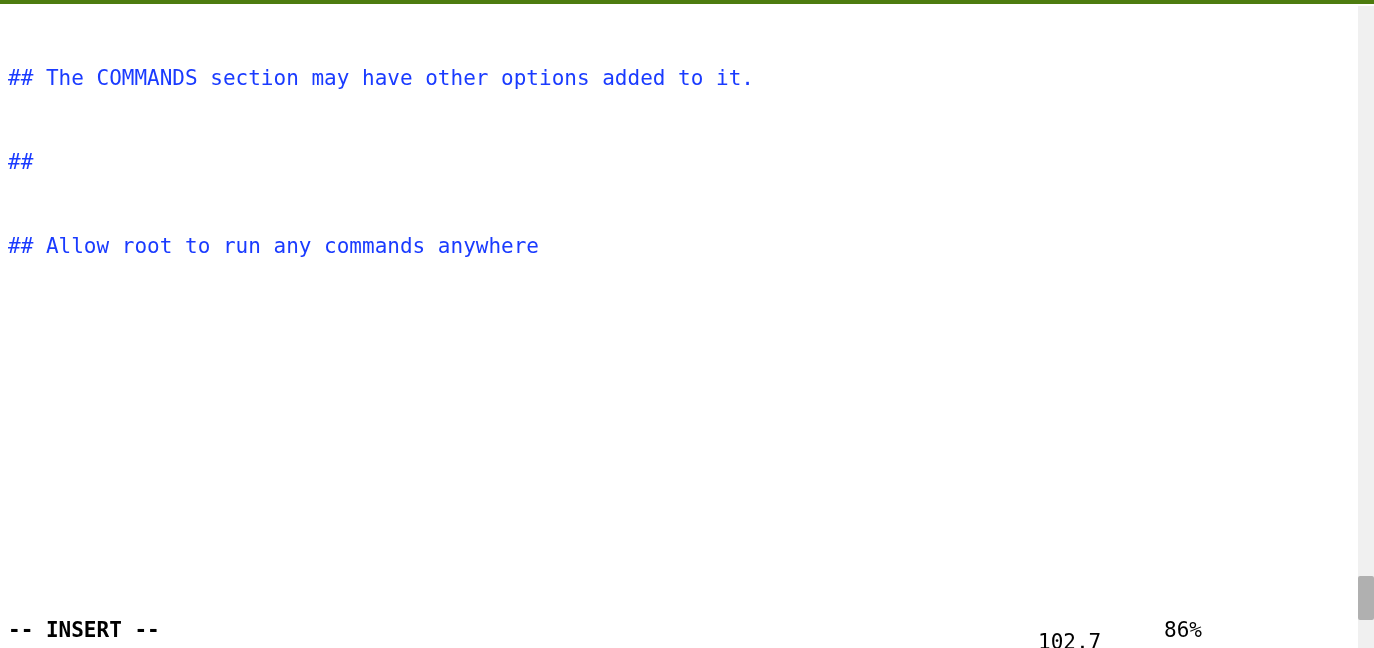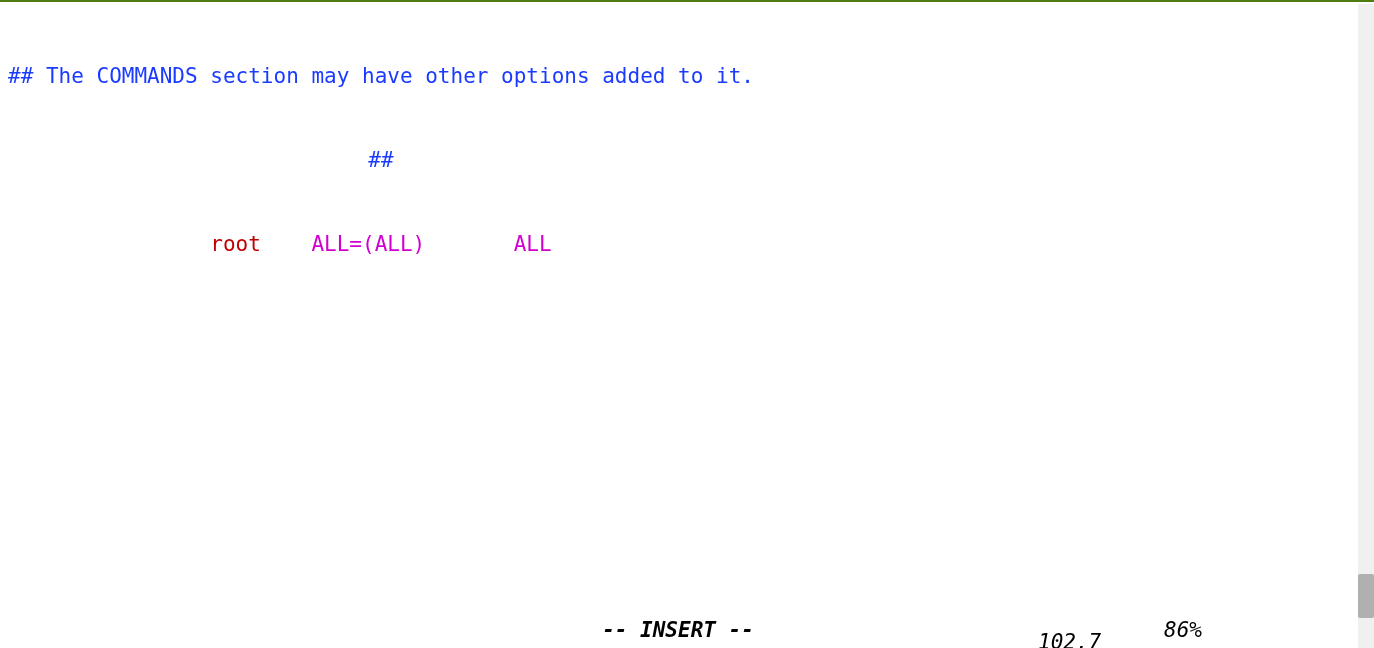--- a/index.html
+++ b/index.html
@@ -10,23 +10,22 @@
     overflow: hidden;
     background: #ffffff;
     font-family: "DejaVu Sans Mono", "Liberation Mono", "Consolas", monospace;
     font-size: 21px;
     line-height: 28px;
   }
   .viewport {
     position: relative;
     width: 1374px;
     height: 648px;
-    border-top: 2px solid #4d7c0f;
+    border-top: 4px solid #4d7c0f;
     box-sizing: border-box;
-    text-align: center;
   }
   .scrollbar-track {
     position: absolute;
     right: 0;
     top: 2px;
     width: 16px;
     height: 644px;
     background: #f0f0f0;
   }
   .scrollbar-thumb {
@@ -54,35 +53,34 @@
     height: 24px;
     background: #00ff00;
     vertical-align: -3px;
   }
   .status {
     position:absolute;
     left:8px;
     bottom:4px;
     width:1340px;
     font-size:21px;
-    font-style:italic;
   }
   .status .mode { font-weight:bold; }
   .status .pos  { position:absolute; left:1030px;margin-top:12px; }
   .status .pct  { position:absolute; left:1156px; }
 </style>
 </head>
 <body>
 
 <div class="viewport">
 
   <div class="editor">
     <div class="line"><span class="comment">## The COMMANDS section may have other options added to it.</span></div>
     <div class="line"><span class="comment">##</span></div>
-    <div class="line"><span class="user">root</span><span class="keyword">    ALL=(ALL)       ALL</span></div>
+    <div class="line"><span class="comment">## Allow root to run any commands anywhere</span></div>
     <div class="line"></div>
     <div class="line"></div>
     
     
     
     
     
     
     
     

